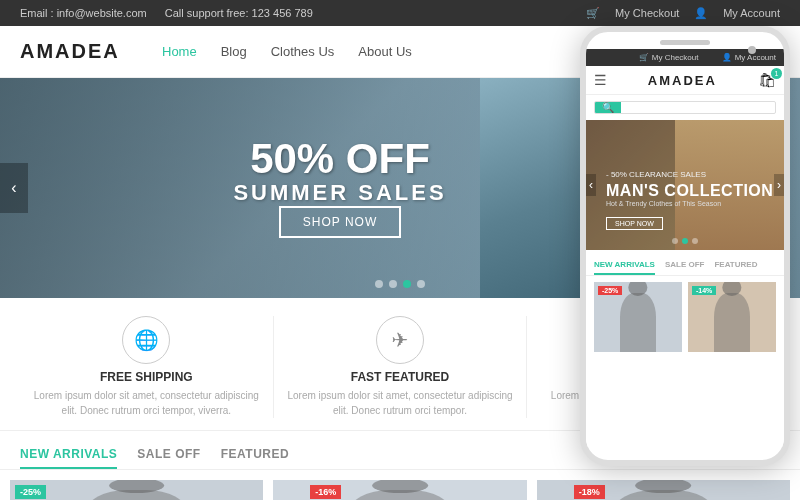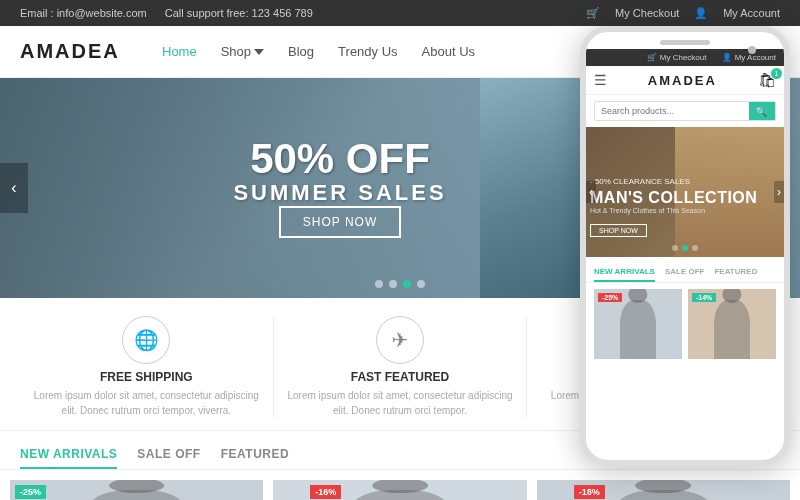--- a/index.html
+++ b/index.html
@@ -315,21 +315,21 @@
     }
 
     
     .phone-topbar {
       background: #333;
       color: #ccc;
       font-size: 8px;
       padding: 4px 8px;
       display: flex;
       justify-content: flex-end;
-      gap: 16px;
+      gap: 24px;
     }
     .phone-header {
       background: #fff;
       border-bottom: 1px solid #eee;
       padding: 6px 8px;
       display: flex;
       align-items: center;
       justify-content: space-between;
     }
     .phone-logo {
@@ -385,21 +385,21 @@
       background: linear-gradient(135deg, #a08060 0%, #c0a070 60%, #d0b080 100%);
       overflow: hidden;
     }
     .phone-hero-overlay {
       position: absolute;
       inset: 0;
       background: rgba(0,0,0,0.3);
     }
     .phone-hero-content {
       position: absolute;
-      left: 4px;
+      left: 20px;
       bottom: 20px;
       color: #fff;
       z-index: 2;
     }
     .phone-hero-sub {
       font-size: 8px;
       color: #eee;
       margin-bottom: 2px;
     }
     .phone-hero-title {
@@ -541,28 +541,22 @@
   <div class="top-bar-right">
     <span>🛒 <span>My Checkout</span></span>
     <span>👤 <span>My Account</span></span>
   </div>
 </div>
 
 <div class="header">
   <div class="logo">AMADEA</div>
   <nav class="nav">
     <a href="#" class="active">Home</a>
-    <a href="#" class="shop-link">
-      <span>Shop</span>
-      <svg viewBox="0 0 10 6" fill="currentColor">
-          <path d="M0 0l5 6 5-6z"></path>
-        </svg>
-    </a>
     <a href="#">Blog</a>
-    <a href="#">Trendy Us</a>
+    <a href="#">Clothes Us</a>
     <a href="#">About Us</a>
   </nav>
   <div class="header-icons">
     <div class="icon-badge">
       <svg width="18" height="18" viewBox="0 0 24 24" fill="none" stroke="#555" stroke-width="2">
           <path d="M20.84 4.61a5.5 5.5 0 00-7.78 0L12 5.67l-1.06-1.06a5.5 5.5 0 00-7.78 7.78l1.06 1.06L12 21.23l7.78-7.78 1.06-1.06a5.5 5.5 0 000-7.78z"></path>
         </svg>
       <span class="badge">0</span>
     </div>
     <div class="icon-badge">
@@ -672,21 +666,20 @@
       <div class="phone-header">
         <div class="phone-hamburger">☰</div>
         <div class="phone-logo">AMADEA</div>
         <div class="phone-cart-icon">
           🛍
           <span class="phone-cart-badge">1</span>
         </div>
       </div>
 
       <div class="phone-search">
-        <input class="phone-search-input" type="text" placeholder="Search products..." style="">
         <button class="phone-search-btn">🔍</button>
       </div>
 
       <div class="phone-hero">
         <div class="phone-hero-overlay"></div>
         <div style="position:absolute;right:0;top:0;width:55%;height:100%;background:linear-gradient(180deg,#c0a070,#a07850);opacity:0.9;"></div>
         <div class="phone-hero-content">
           <div class="phone-hero-sub">- 50% CLEARANCE SALES</div>
           <div class="phone-hero-title">MAN'S COLLECTION</div>
           <div class="phone-hero-desc">Hot &amp; Trendy Clothes of This Season</div>

